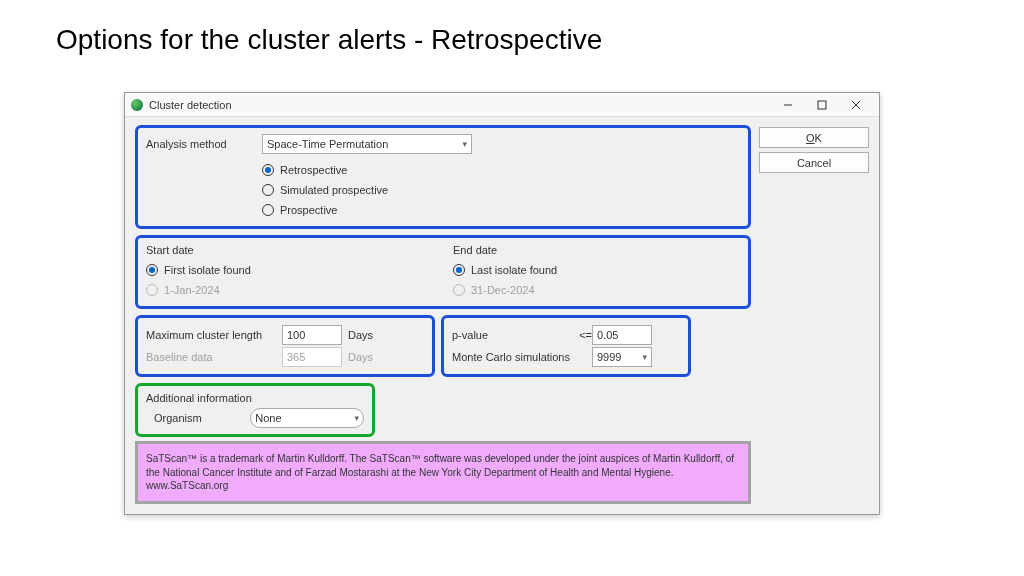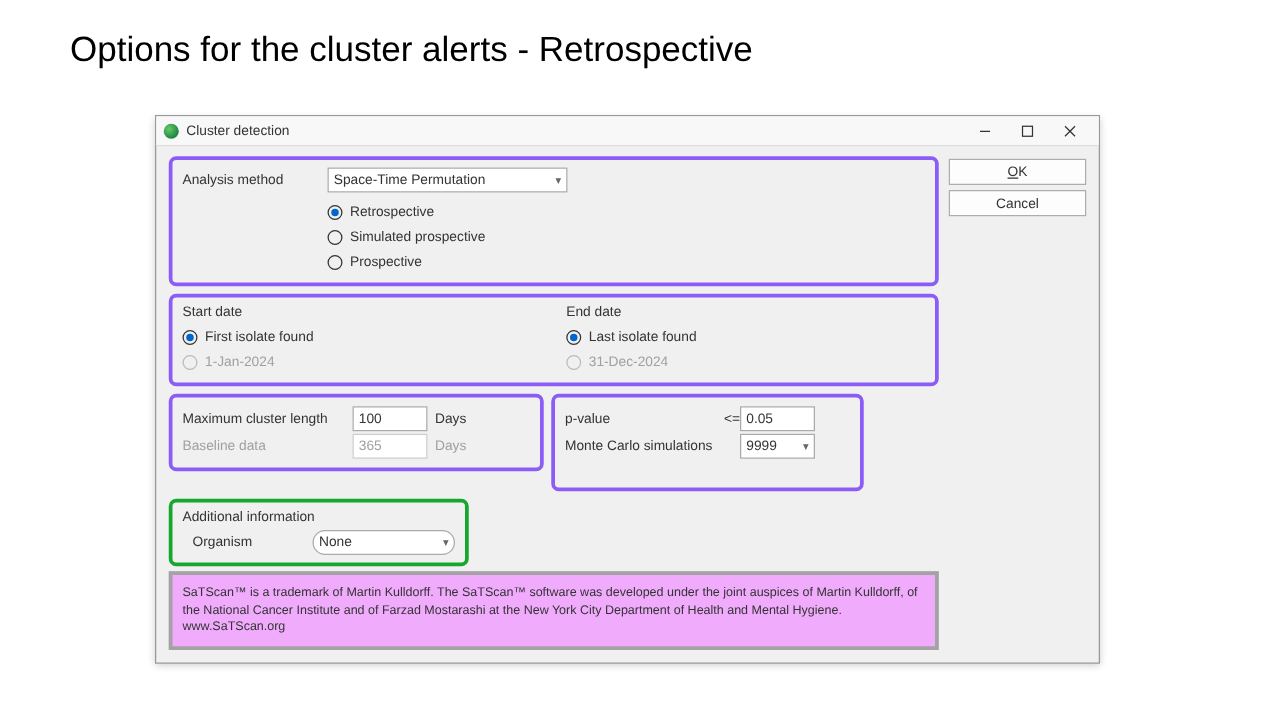--- a/index.html
+++ b/index.html
@@ -11,21 +11,21 @@
 .titlebar-text { flex: 1; color: #333; }
 .win-controls { display: flex; gap: 0; }
 .win-btn { width: 34px; height: 20px; display: flex; align-items: center; justify-content: center; font-size: 11px; color: #333; cursor: default; }
 .win-btn svg { width: 10px; height: 10px; stroke: #333; stroke-width: 1; fill: none; }
 .content { padding: 8px 10px 10px 10px; position: relative; font-size: 11px; color: #333; }
 .main-cols { display: flex; gap: 8px; }
 .left-col { flex: 1; }
 .right-col { width: 110px; display: flex; flex-direction: column; gap: 4px; padding-top: 2px; }
 .btn { background: #fdfdfd; border: 1px solid #adadad; height: 21px; display: flex; align-items: center; justify-content: center; font-size: 11px; cursor: default; }
 .btn .u { text-decoration: underline; }
-.hl { border: 3px solid #8b5cf6; border-radius: 6px; padding: 6px 8px; margin-bottom: 6px; background: #f0f0f0; }
+.hl { border: 3px solid #1d4ed8; border-radius: 6px; padding: 6px 8px; margin-bottom: 6px; background: #f0f0f0; }
 .row { display: flex; align-items: center; gap: 6px; min-height: 20px; }
 .label { color: #333; }
 .disabled { color: #a0a0a0; }
 .select { background: #fff; border: 1px solid #aaa; height: 20px; display: flex; align-items: center; padding: 0 4px; position: relative; font-size: 11px; }
 .select .caret { position: absolute; right: 4px; top: 50%; transform: translateY(-50%); font-size: 9px; color: #666; }
 .input { background: #fff; border: 1px solid #aaa; height: 20px; padding: 0 4px; display: flex; align-items: center; font-size: 11px; }
 .radio { width: 12px; height: 12px; border: 1px solid #333; border-radius: 50%; position: relative; flex-shrink: 0; }
 .radio.checked::after { content: ""; position: absolute; left: 2px; top: 2px; width: 6px; height: 6px; border-radius: 50%; background: #0066cc; }
 .radio.disabled { border-color: #bbb; }
 .two-col { display: flex; gap: 20px; }
@@ -67,21 +67,21 @@
     </div>
   </div>
 
   <div class="content">
     <div class="main-cols">
       <div class="left-col">
 
         <div class="hl">
           <div class="row" style="margin-bottom:6px;">
             <div class="label" style="width:110px;">Analysis method</div>
-            <div class="select" style="width:192px;">
+            <div class="select" style="width:210px;">
               <span>Space-Time Permutation</span>
               <span class="caret">▾</span>
             </div>
           </div>
           <div style="margin-left:116px;">
             <div class="row">
               <div class="radio checked"></div>
               <span>Retrospective</span>
             </div>
             <div class="row">
@@ -116,21 +116,21 @@
               </div>
               <div class="row disabled">
                 <div class="radio disabled"></div>
                 <span>31-Dec-2024</span>
               </div>
             </div>
           </div>
         </div>
 
         <div class="pair">
-          <div class="hl" style="flex:0 0 300px; margin-bottom:16px;">
+          <div class="hl" style="flex:0 0 300px; margin-bottom:0;">
             <div class="grid-row">
               <div class="label">Maximum cluster length</div>
               <div class="input">
                   <span>100</span>
                 </div>
               <div class="label">Days</div>
             </div>
             <div class="grid-row">
               <div class="label disabled">Baseline data</div>
               <div class="input disabled" style="color:#a0a0a0;border-color:#ccc;">

